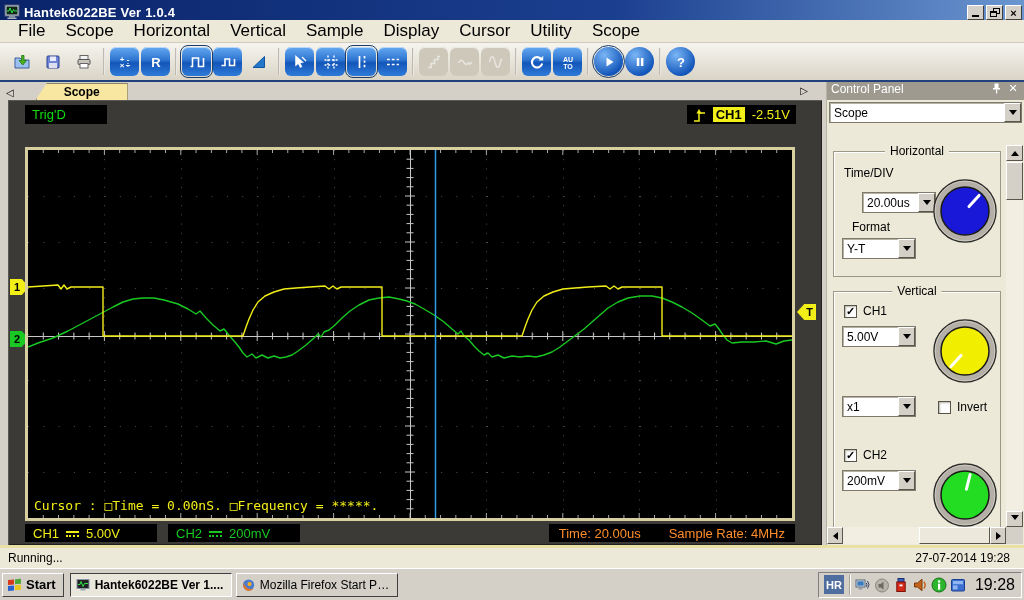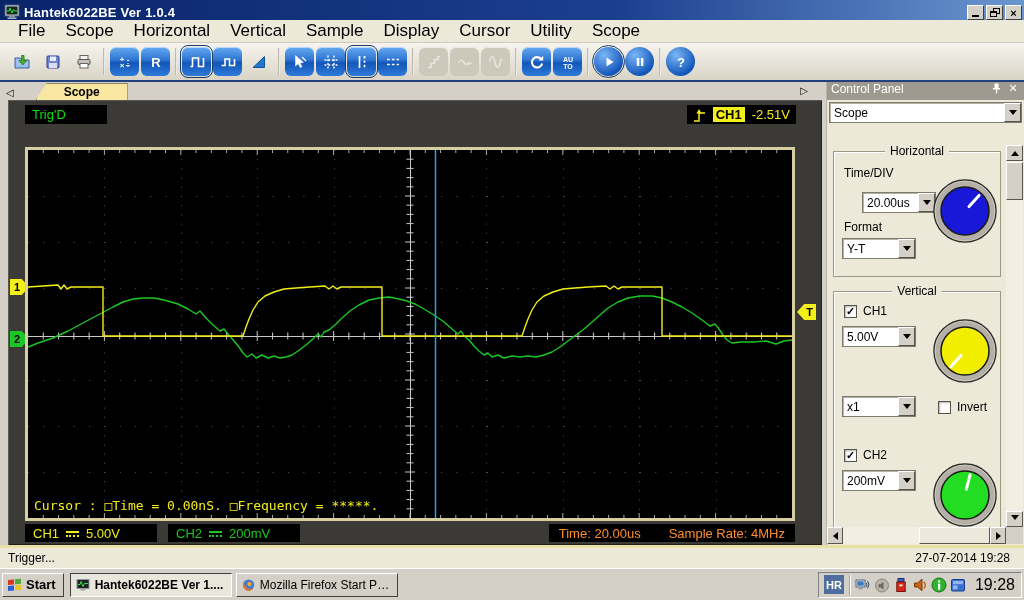--- a/index.html
+++ b/index.html
@@ -629,21 +629,21 @@
 
         <div class="group" id="group-horizontal">
           <span class="group-title">Horizontal</span>
           <span class="fld-label" style="left:10px;top:14px;">Time/DIV</span>
           <div class="combo fld-combo" style="left:8px;top:40px;margin-left:20px;">
             <span class="combo-text">20.00us</span>
             <span class="combo-btn">
                 <span class="tri-down"></span>
               </span>
           </div>
-          <span class="fld-label" style="left:10px;top:68px;">Format</span>
+          <span class="fld-label" style="left:18px;top:68px;">Format</span>
           <div class="combo fld-combo" style="left:8px;top:86px;">
             <span class="combo-text">Y-T</span>
             <span class="combo-btn">
                 <span class="tri-down"></span>
               </span>
           </div>
           <div class="knob" style="left:98px;top:26px;"><svg width="66" height="66" viewBox="0 0 66 66">
                 <circle cx="33" cy="33" r="31" fill="#b4b0a8" stroke="#2a2a26" stroke-width="1.5"></circle>
                 <circle cx="33" cy="33" r="30" fill="none" stroke="#e8e4da" stroke-width="1" opacity="0.6"></circle>
                 <circle cx="33" cy="33" r="24" fill="#1a18d8" stroke="#1a1a16" stroke-width="1.5"></circle>
@@ -716,21 +716,21 @@
           <div class="sb-btn">
               <span class="tri-right"></span>
             </div>
         </div>
         <div class="sb-corner"></div>
       </div>
     </div>
   </div>
 
   <div class="statusbar">
-    <span class="st">Trigger...</span>
+    <span class="st">Running...</span>
     <span>27-07-2014  19:28</span>
   </div>
 
   <div class="taskbar">
     <div class="start-btn">
       <svg width="15" height="14" viewBox="0 0 15 14">
         <g transform="skewY(-5)">
           <rect x="1" y="2" width="6" height="5" fill="#d63a1e"></rect>
           <rect x="8" y="2" width="6" height="5" fill="#4fa93a"></rect>
           <rect x="1" y="8" width="6" height="5" fill="#2a5fd0"></rect>

